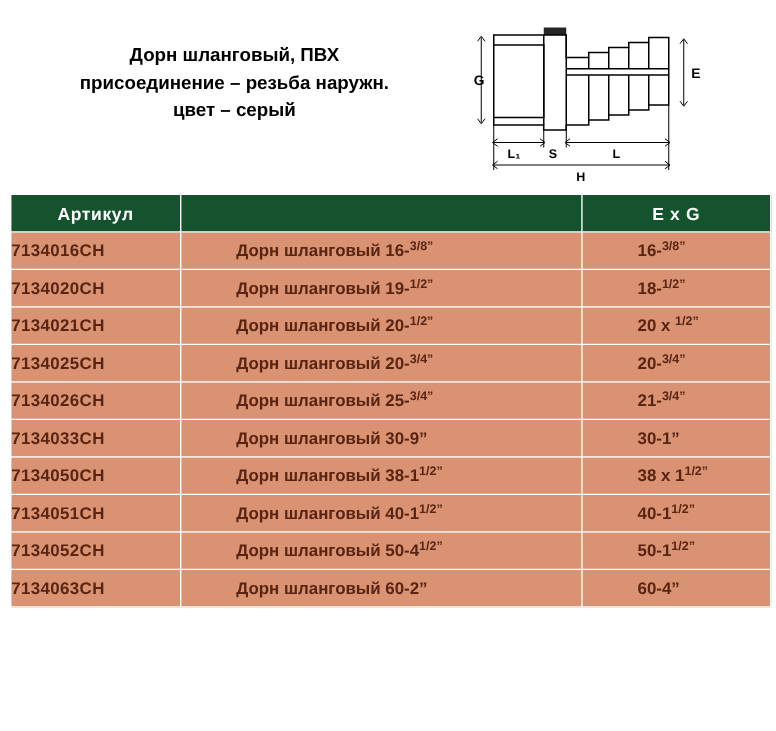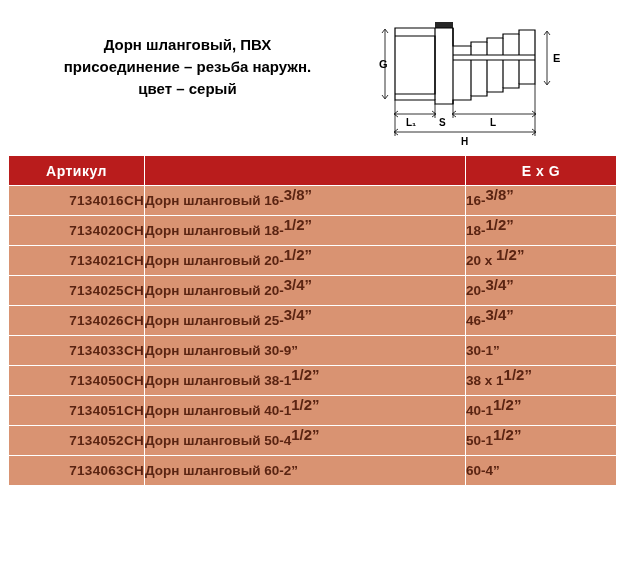--- a/index.html
+++ b/index.html
@@ -56,56 +56,56 @@
     border-collapse: collapse;
     table-layout: fixed;
   }
   table.parts th, table.parts td {
     border: 1px solid #ffffff;
     padding: 0;
     height: 29px;
     vertical-align: middle;
   }
   thead th {
-    background: #b91c1c;
+    background: #14532d;
     color: #ffffff;
     font-size: 14px;
     font-weight: bold;
     text-align: center;
     letter-spacing: 0.5px;
     height: 31px;
   }
   th.col-art { width: 135px; }
   th.col-name { width: 320px; }
   th.col-eg { width: 150px; }
 
   tbody td {
     background: #d99372;
     color: #5a2412;
     font-size: 13.5px;
     font-weight: bold;
   }
   td.c-art {
-    text-align: right;
+    text-align: left;
     letter-spacing: 0.3px;
   }
   td.c-name {
     text-align: left;
     padding-left: 10px;
   }
   td.c-eg {
     text-align: left;
   }
   sup.frac {
-    font-size: 15px;
+    font-size: 10px;
     vertical-align: super;
     line-height: 0;
     margin-top: 36px;
   }
-  .nowrap { white-space: nowrap; }
+  .nowrap { white-space: nowrap; margin-left: 44px; }
 </style>
 </head>
 <body>
 
 <div class="header">
 
   <div class="title-block">
     <div class="title-line">Дорн шланговый, ПВХ</div>
     <div class="title-line">присоединение – резьба наружн.</div>
     <div class="title-line">цвет – серый</div>
@@ -179,37 +179,37 @@
       </tr>
     </thead>
     <tbody>
         <tr>
           <td class="c-art">7134016CH</td>
           <td class="c-name"><span class="nowrap">Дорн шланговый 16-</span><sup class="frac">3/8”</sup></td>
           <td class="c-eg"><span class="nowrap">16-</span><sup class="frac">3/8”</sup></td>
         </tr>
         <tr>
           <td class="c-art">7134020CH</td>
-          <td class="c-name"><span class="nowrap">Дорн шланговый 18-</span><sup class="frac">1/2”</sup></td>
+          <td class="c-name"><span class="nowrap">Дорн шланговый 19-</span><sup class="frac">1/2”</sup></td>
           <td class="c-eg"><span class="nowrap">18-</span><sup class="frac">1/2”</sup></td>
         </tr>
         <tr>
           <td class="c-art">7134021CH</td>
           <td class="c-name"><span class="nowrap">Дорн шланговый 20-</span><sup class="frac">1/2”</sup></td>
           <td class="c-eg"><span class="nowrap">20 x </span><sup class="frac">1/2”</sup></td>
         </tr>
         <tr>
           <td class="c-art">7134025CH</td>
           <td class="c-name"><span class="nowrap">Дорн шланговый 20-</span><sup class="frac">3/4”</sup></td>
           <td class="c-eg"><span class="nowrap">20-</span><sup class="frac">3/4”</sup></td>
         </tr>
         <tr>
           <td class="c-art">7134026CH</td>
           <td class="c-name"><span class="nowrap">Дорн шланговый 25-</span><sup class="frac">3/4”</sup></td>
-          <td class="c-eg"><span class="nowrap">46-</span><sup class="frac">3/4”</sup></td>
+          <td class="c-eg"><span class="nowrap">21-</span><sup class="frac">3/4”</sup></td>
         </tr>
         <tr>
           <td class="c-art">7134033CH</td>
           <td class="c-name"><span class="nowrap">Дорн шланговый 30-9”</span></td>
           <td class="c-eg"><span class="nowrap">30-1”</span></td>
         </tr>
         <tr>
           <td class="c-art">7134050CH</td>
           <td class="c-name"><span class="nowrap">Дорн шланговый 38-1</span><sup class="frac">1/2”</sup></td>
           <td class="c-eg"><span class="nowrap">38 x 1</span><sup class="frac">1/2”</sup></td>

